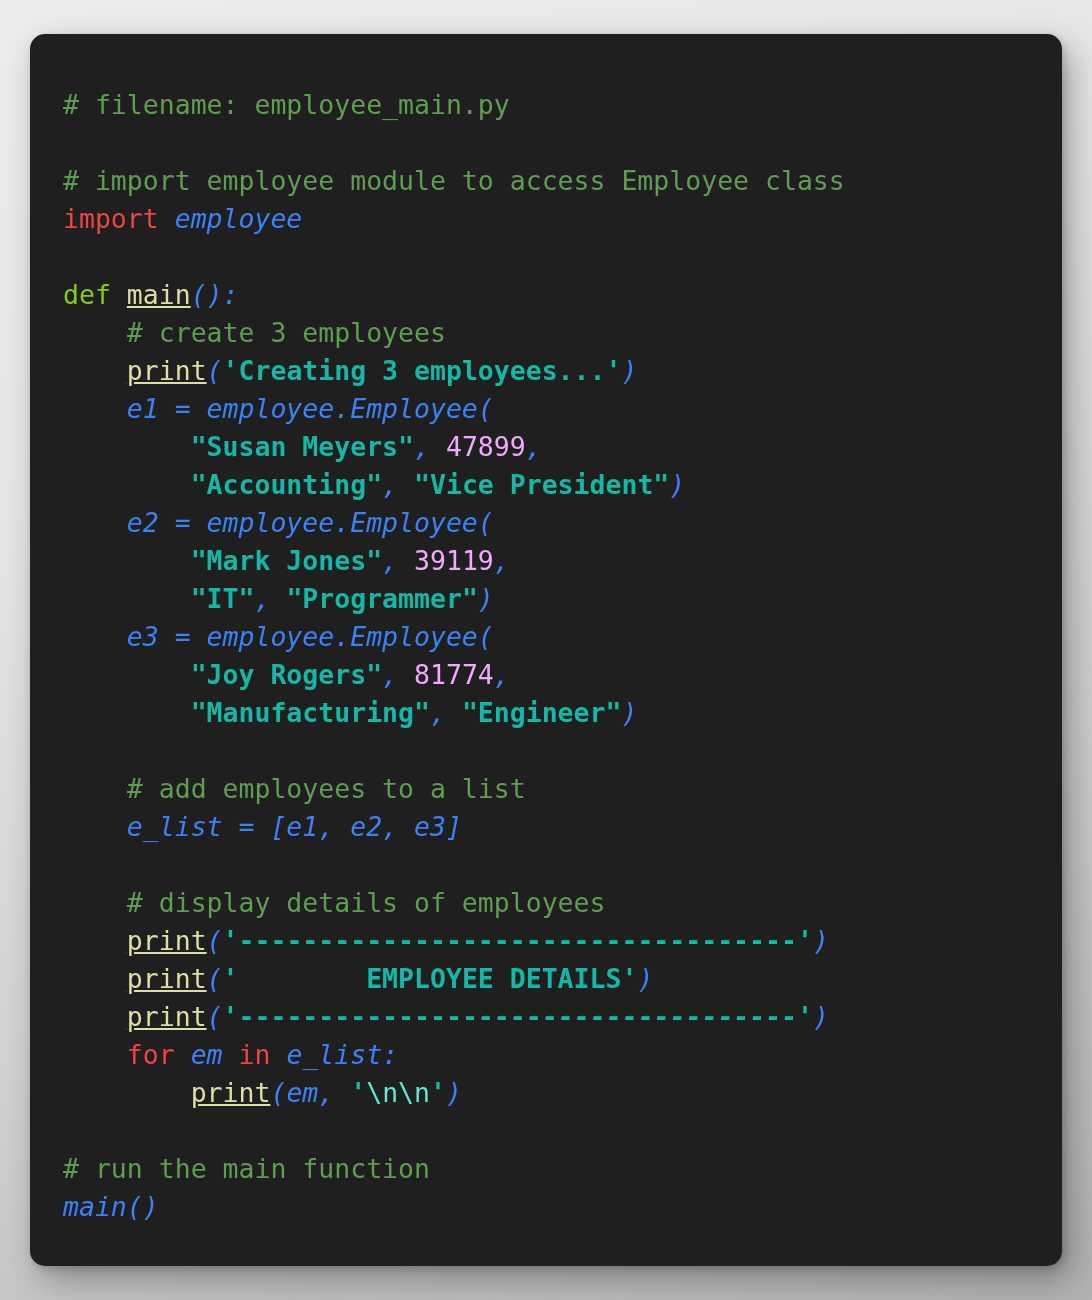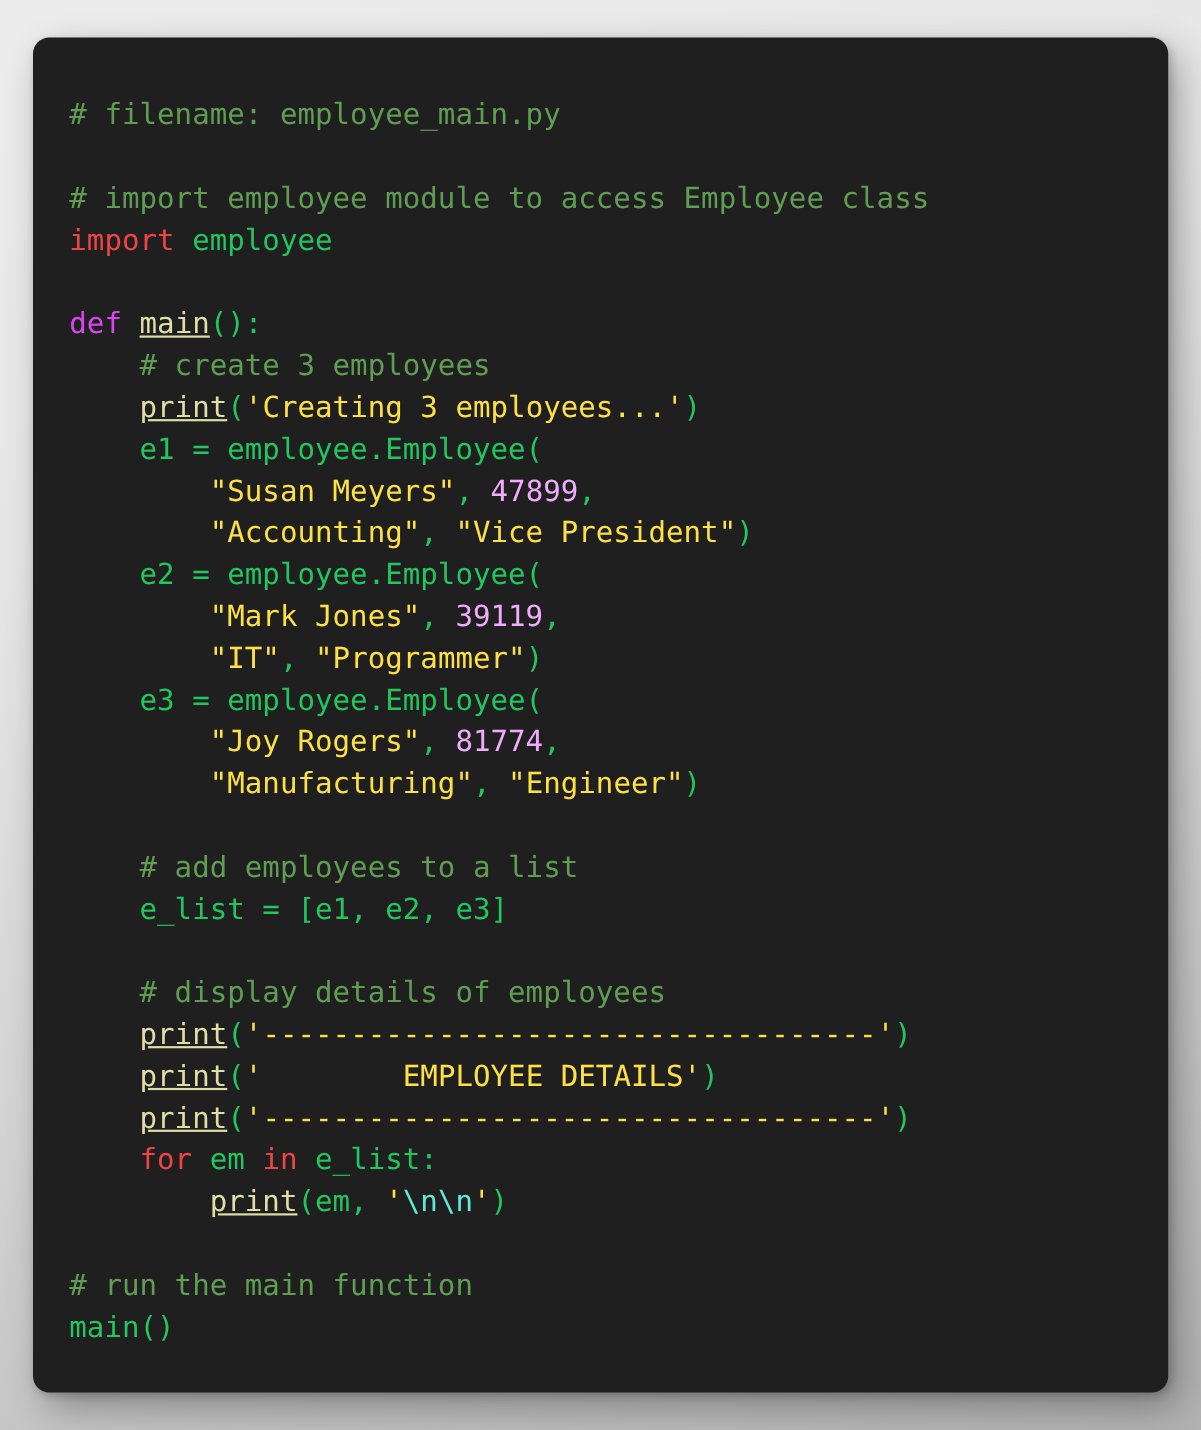--- a/index.html
+++ b/index.html
@@ -44,24 +44,24 @@
     display: block;
     height: 38px;
     white-space: pre;
     color: #d6d6d6;
   }
   .ln.blank { color: transparent; }
 
   
   .tok-comment  { color: #5f9e52; }
   .tok-kw       { color: #ef4444; }
-  .tok-def      { color: #d946ef; }
+  .tok-def      { color: #84cc16; }
   .tok-fn       { color: #dedea6; text-decoration: underline; }
-  .tok-plain    { color: #22c55e; }
-  .tok-str      { color: #fde047; }
+  .tok-plain    { color: #3b82f6; font-style: italic; }
+  .tok-str      { color: #14b8a6; font-weight: bold; }
   .tok-num      { color: #f0abfc; }
   .tok-esc      { color: #5eead4; }
 </style>
 </head>
 <body>
 
 <div id="stage">
   <div class="code-card">
     <div class="code-body" id="code-body"><span class="ln"><span class="tok-comment"># filename: employee_main.py</span></span><span class="ln blank">&nbsp;</span><span class="ln"><span class="tok-comment"># import employee module to access Employee class</span></span><span class="ln"><span class="tok-kw">import</span><span class="tok-plain"> employee</span></span><span class="ln blank">&nbsp;</span><span class="ln"><span class="tok-def">def</span><span class="tok-plain"> </span><span class="tok-fn">main</span><span class="tok-plain">():</span></span><span class="ln"><span class="tok-plain">    </span><span class="tok-comment"># create 3 employees</span></span><span class="ln"><span class="tok-plain">    </span><span class="tok-fn">print</span><span class="tok-plain">(</span><span class="tok-str">'Creating 3 employees...'</span><span class="tok-plain">)</span></span><span class="ln"><span class="tok-plain">    </span><span class="tok-plain">e1 = employee.Employee(</span></span><span class="ln"><span class="tok-plain">        </span><span class="tok-str">"Susan Meyers"</span><span class="tok-plain">, </span><span class="tok-num">47899</span><span class="tok-plain">,</span></span><span class="ln"><span class="tok-plain">        </span><span class="tok-str">"Accounting"</span><span class="tok-plain">, </span><span class="tok-str">"Vice President"</span><span class="tok-plain">)</span></span><span class="ln"><span class="tok-plain">    </span><span class="tok-plain">e2 = employee.Employee(</span></span><span class="ln"><span class="tok-plain">        </span><span class="tok-str">"Mark Jones"</span><span class="tok-plain">, </span><span class="tok-num">39119</span><span class="tok-plain">,</span></span><span class="ln"><span class="tok-plain">        </span><span class="tok-str">"IT"</span><span class="tok-plain">, </span><span class="tok-str">"Programmer"</span><span class="tok-plain">)</span></span><span class="ln"><span class="tok-plain">    </span><span class="tok-plain">e3 = employee.Employee(</span></span><span class="ln"><span class="tok-plain">        </span><span class="tok-str">"Joy Rogers"</span><span class="tok-plain">, </span><span class="tok-num">81774</span><span class="tok-plain">,</span></span><span class="ln"><span class="tok-plain">        </span><span class="tok-str">"Manufacturing"</span><span class="tok-plain">, </span><span class="tok-str">"Engineer"</span><span class="tok-plain">)</span></span><span class="ln blank">&nbsp;</span><span class="ln"><span class="tok-plain">    </span><span class="tok-comment"># add employees to a list</span></span><span class="ln"><span class="tok-plain">    </span><span class="tok-plain">e_list = [e1, e2, e3]</span></span><span class="ln blank">&nbsp;</span><span class="ln"><span class="tok-plain">    </span><span class="tok-comment"># display details of employees</span></span><span class="ln"><span class="tok-plain">    </span><span class="tok-fn">print</span><span class="tok-plain">(</span><span class="tok-str">'-----------------------------------'</span><span class="tok-plain">)</span></span><span class="ln"><span class="tok-plain">    </span><span class="tok-fn">print</span><span class="tok-plain">(</span><span class="tok-str">'        EMPLOYEE DETAILS'</span><span class="tok-plain">)</span></span><span class="ln"><span class="tok-plain">    </span><span class="tok-fn">print</span><span class="tok-plain">(</span><span class="tok-str">'-----------------------------------'</span><span class="tok-plain">)</span></span><span class="ln"><span class="tok-plain">    </span><span class="tok-kw">for</span><span class="tok-plain"> em </span><span class="tok-kw">in</span><span class="tok-plain"> e_list:</span></span><span class="ln"><span class="tok-plain">        </span><span class="tok-fn">print</span><span class="tok-plain">(em, </span><span class="tok-str">'</span><span class="tok-esc">\n\n</span><span class="tok-str">'</span><span class="tok-plain">)</span></span><span class="ln blank">&nbsp;</span><span class="ln"><span class="tok-comment"># run the main function</span></span><span class="ln"><span class="tok-plain">main()</span></span></div>
   </div>

